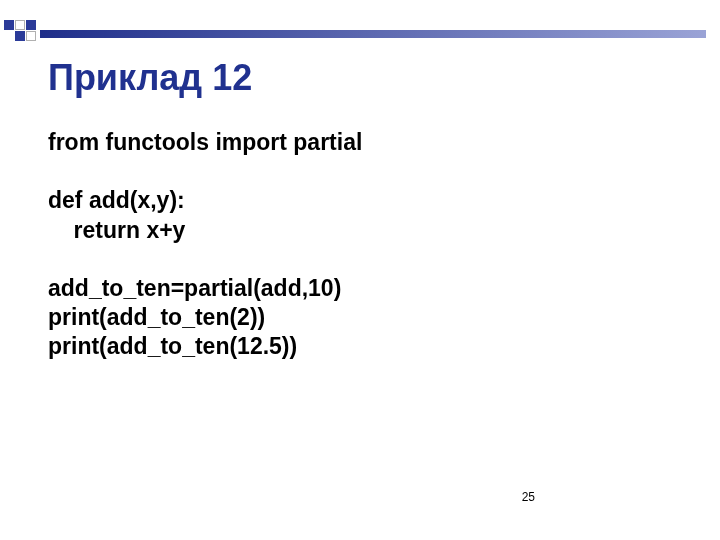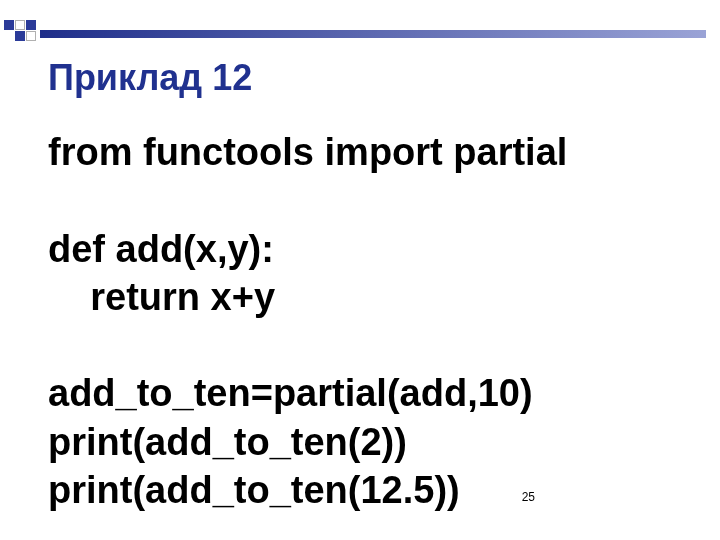--- a/index.html
+++ b/index.html
@@ -36,21 +36,21 @@
     font-weight: bold;
     color: #20318f;
     line-height: 1.1;
   }
   .body {
     position: absolute;
     left: 48px;
     top: 128px;
     width: 640px;
     color: #000000;
-    font-size: 38px;
+    font-size: 23px;
     font-weight: bold;
     white-space: pre;
     line-height: 1.27;
   }
   .pagenum {
     position: absolute;
     right: 185px;
     bottom: 36px;
     font-size: 12px;
     color: #000000;

